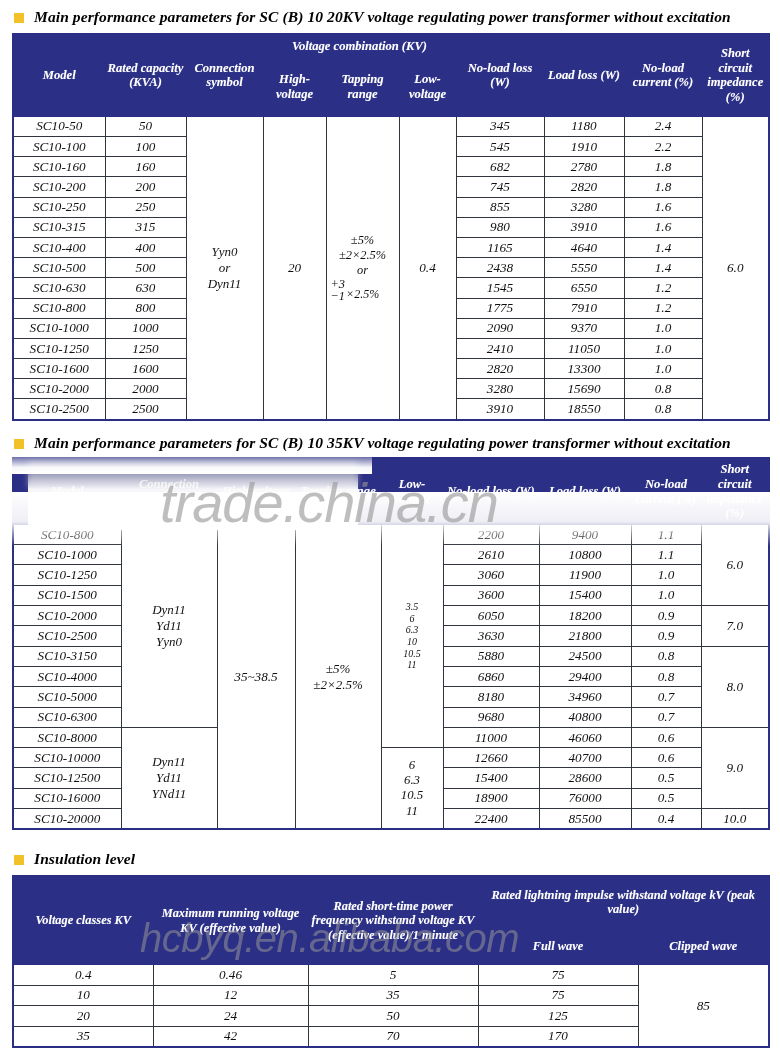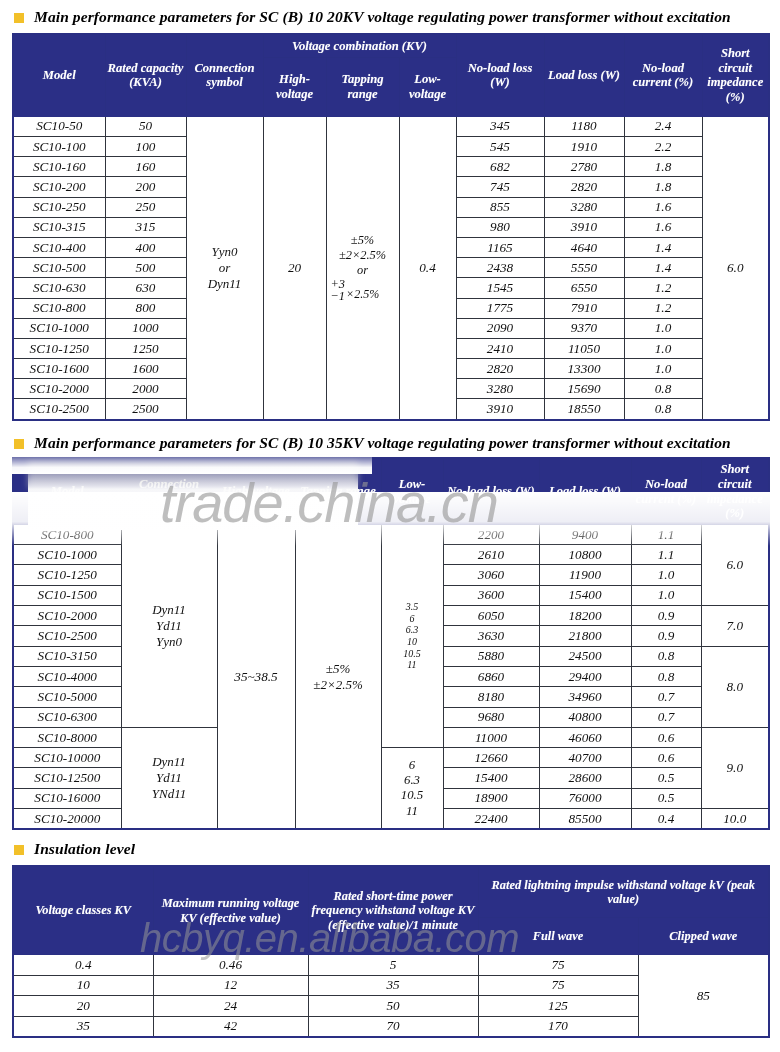--- a/index.html
+++ b/index.html
@@ -473,21 +473,21 @@
       <tr>
           <td>SC10-20000</td>
           <td>22400</td>
           <td>85500</td>
           <td>0.4</td>
           <td>10.0</td>
         </tr>
     </tbody>
   </table>
 
-  <div class="sec-head" style="padding-top:9px;">
+  <div class="sec-head" style="padding-top:19px;">
     <span class="bullet"></span>
     <span class="txt">Insulation level</span>
   </div>
 
   <table class="t outer" id="tbl3" style="margin-top:6px;">
     <colgroup>
       <col style="width:140px">
         <col style="width:155px">
         <col style="width:170px">
       <col style="width:160px">

